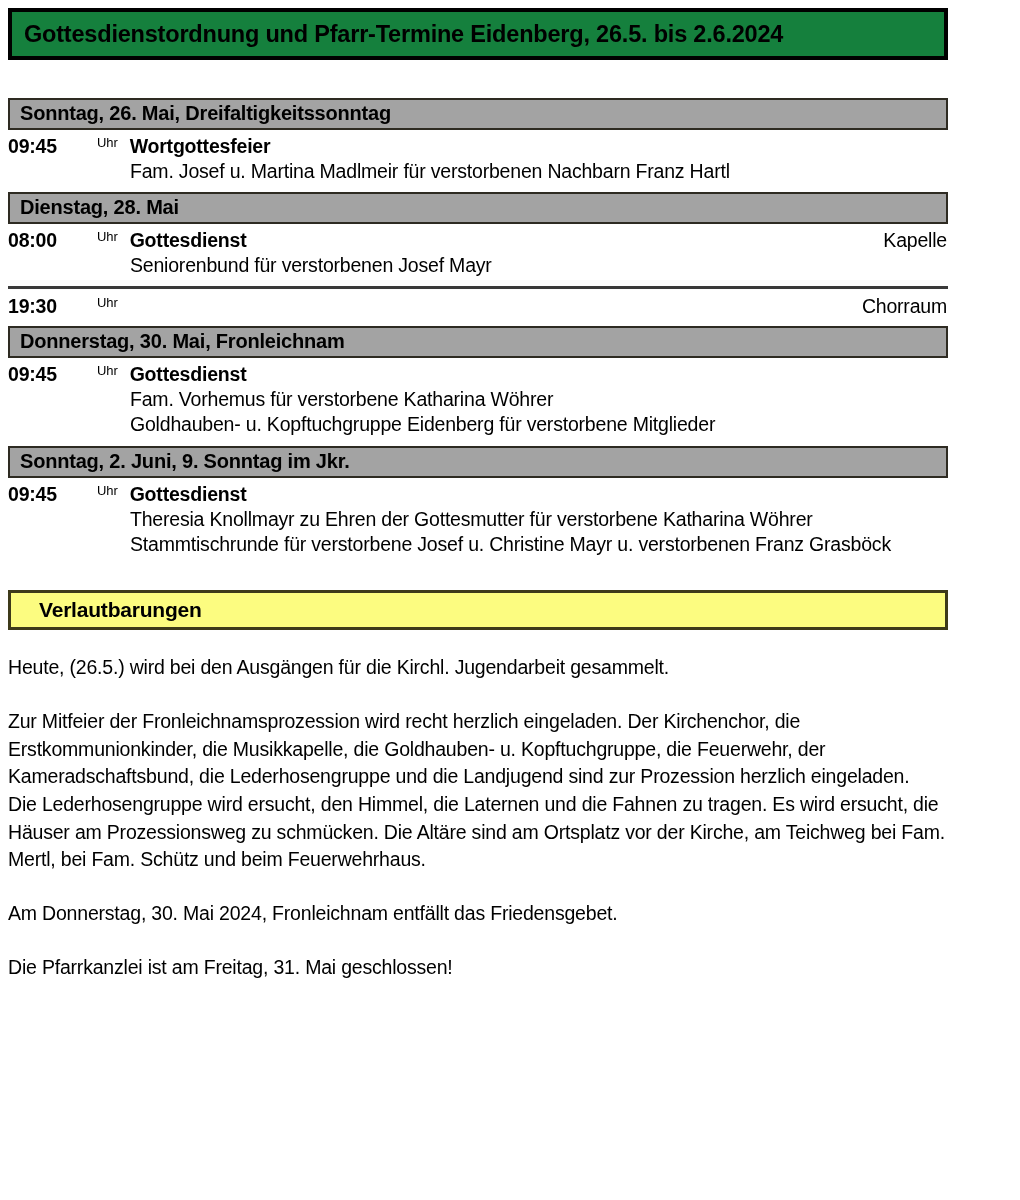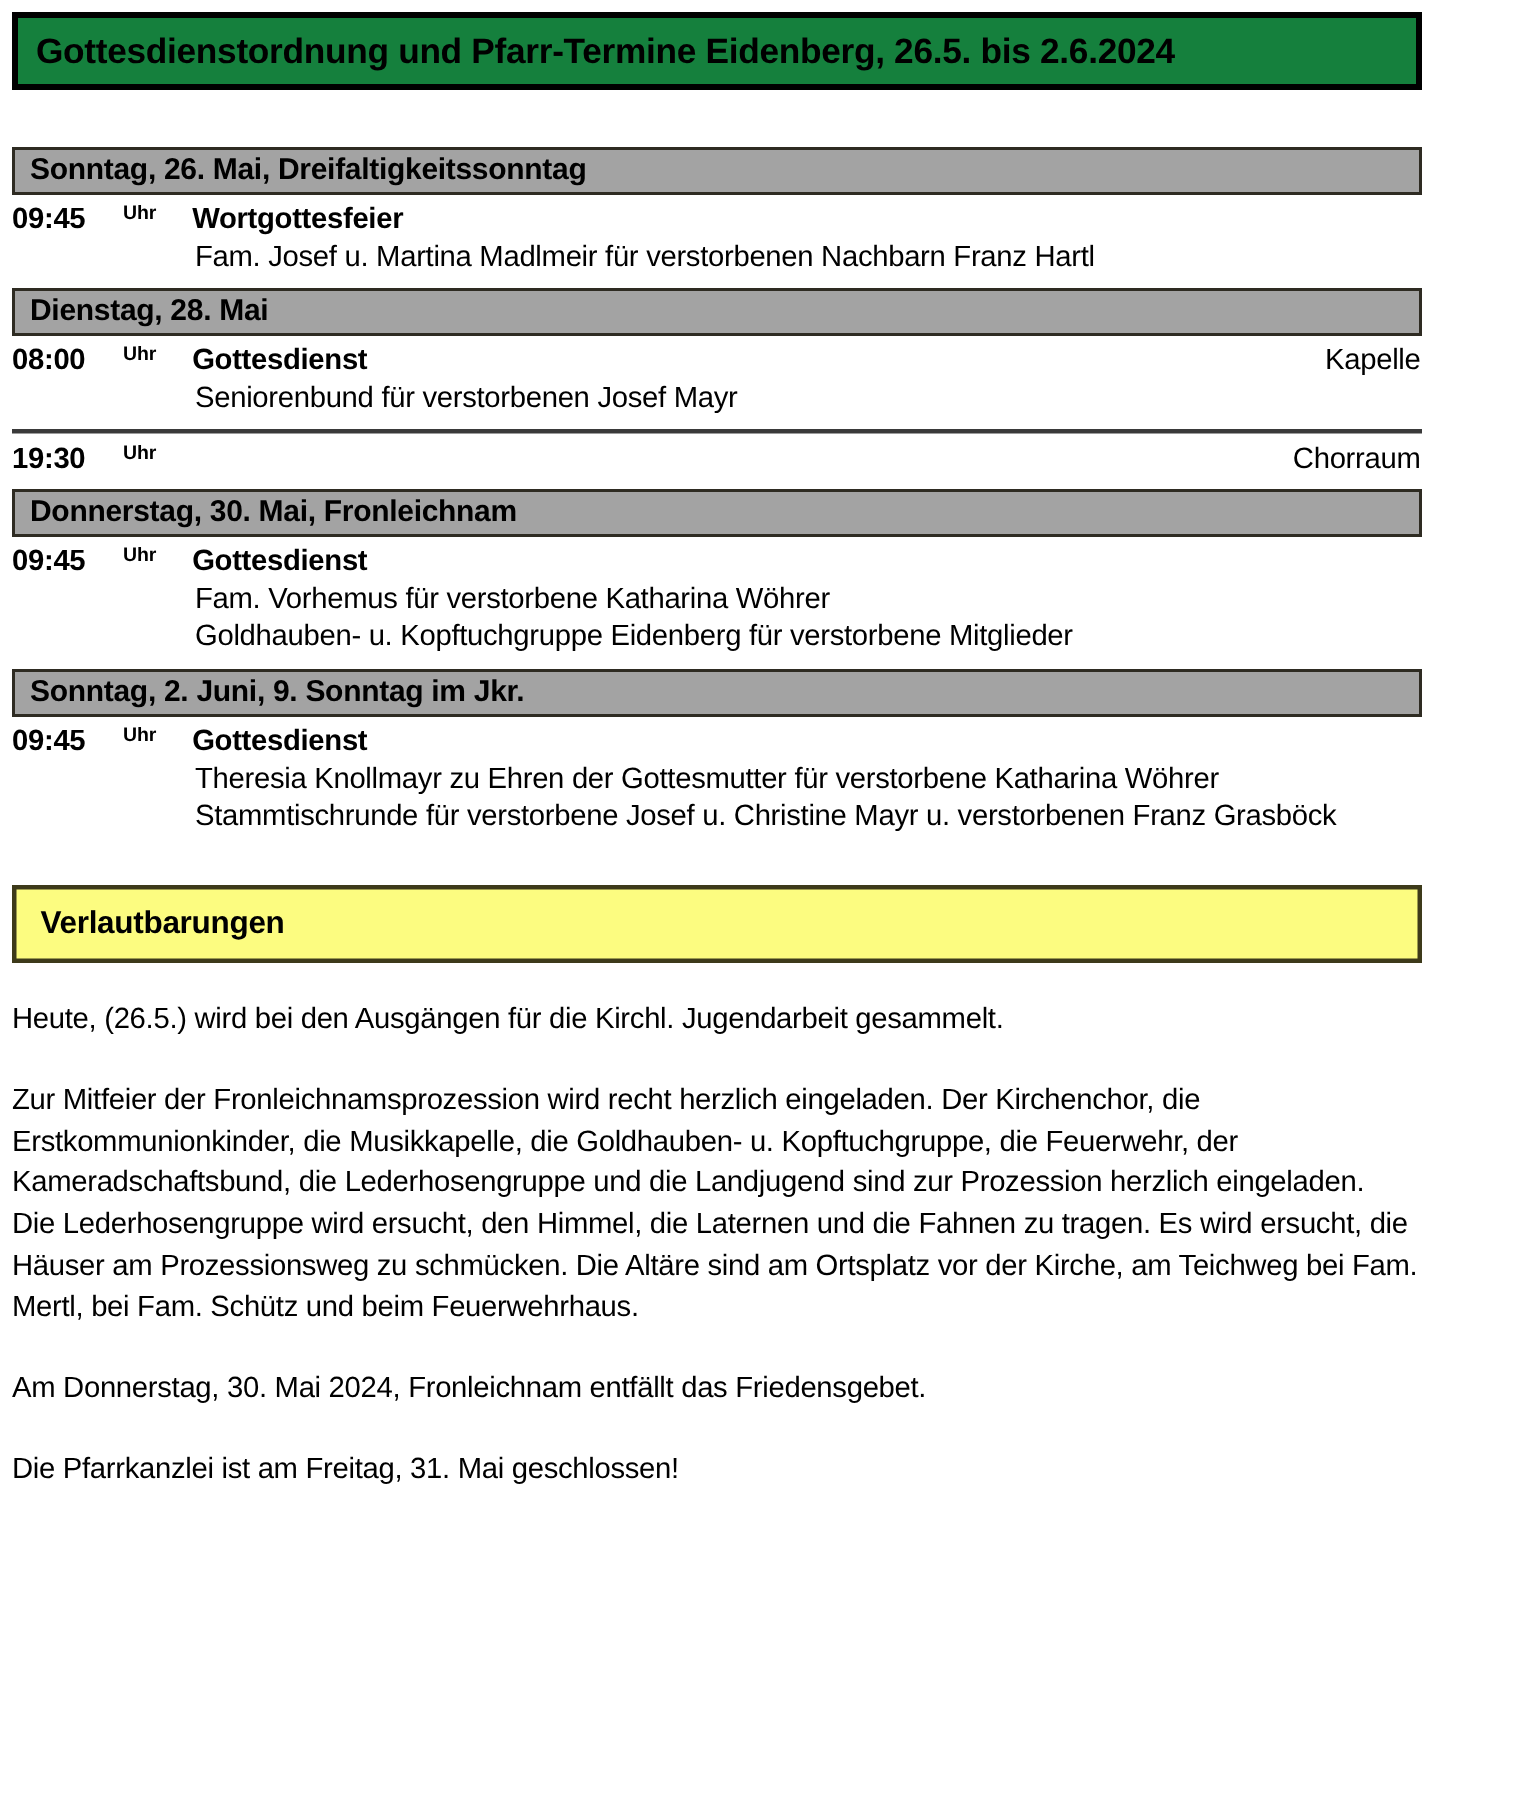--- a/index.html
+++ b/index.html
@@ -78,31 +78,31 @@
   }
   .time {
     font-size: 19.5px;
     font-weight: bold;
     letter-spacing: -0.2px;
     min-width: 74px;
     display: inline-block;
   }
   .uhr {
     font-size: 13px;
-    font-weight: bold;
+    font-weight: normal;
     position: relative;
     top: -6px;
-    margin-left: 0;
+    margin-left: 15px;
     letter-spacing: -0.1px;
   }
   .service {
     font-size: 19.5px;
     font-weight: bold;
     letter-spacing: -0.2px;
-    margin-left: 24px;
+    margin-left: 12px;
   }
   .location {
     font-size: 19.5px;
     font-weight: normal;
     letter-spacing: -0.2px;
     margin-left: auto;
     padding-right: 1px;
   }
   .intentions {
     margin-top: 1px;
@@ -123,26 +123,26 @@
     margin: 8px 0 3px 0;
     width: 940px;
   }
 
   .gap-sm { height: 8px; }
 
   
   .announce-banner {
     box-sizing: border-box;
     width: 940px;
-    height: 52px;
+    height: 40px;
     background: #fcfc80;
     border: 3px solid #3d3a1a;
     display: flex;
     align-items: center;
-    padding-left: 16px;
+    padding-left: 28px;
     margin-top: 34px;
   }
   .announce-title {
     font-size: 21px;
     font-weight: bold;
     letter-spacing: -0.2px;
   }
   .announce-body {
     margin-top: 24px;
     width: 940px;

